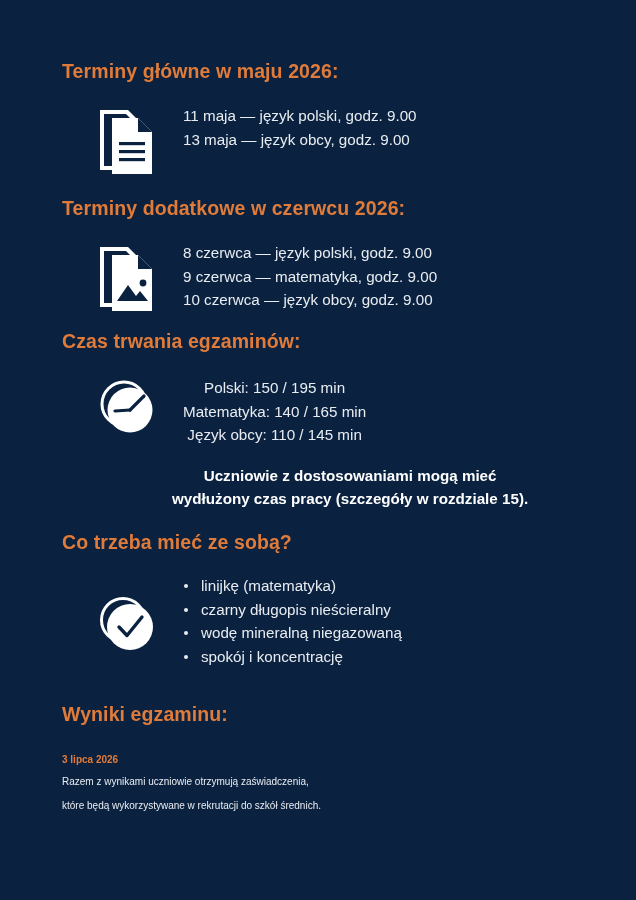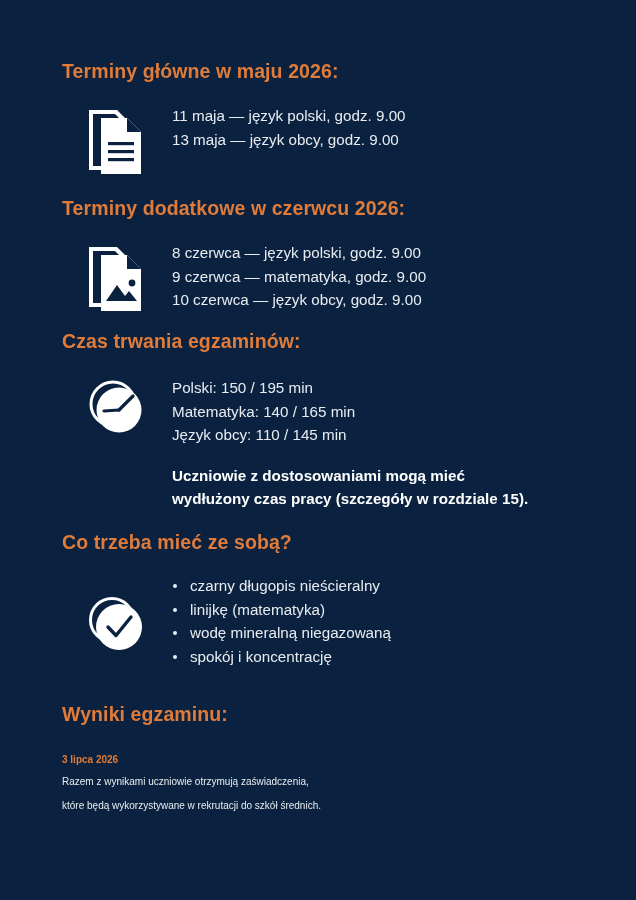--- a/index.html
+++ b/index.html
@@ -34,21 +34,21 @@
     letter-spacing: 0.1px;
     line-height: 1.2;
     position: absolute;
     left: 62px;
     white-space: nowrap;
   }
 
   
   .row {
     position: absolute;
-    left: 62px;
+    left: 73px;
     display: flex;
     align-items: flex-start;
   }
   .icon-cell {
     width: 110px;
     flex: 0 0 110px;
     display: flex;
     justify-content: center;
     align-items: flex-start;
     padding-top: 2px;
@@ -67,21 +67,21 @@
 
   
   .note {
     position: absolute;
     left: 172px;
     font-size: 15.2px;
     line-height: 23px;
     font-weight: bold;
     color: #ffffff;
   }
-  .note div { white-space: nowrap; }
+  .note div { white-space: nowrap; text-align: center; }
 
   
   .bullets {
     list-style: none;
     margin: 0;
     padding: 0;
   }
   .bullets li {
     position: relative;
     padding-left: 18px;
@@ -167,21 +167,21 @@
     </div>
     <div class="text-cell">
       <div class="line">8 czerwca — język polski, godz. 9.00</div>
       <div class="line">9 czerwca — matematyka, godz. 9.00</div>
       <div class="line">10 czerwca — język obcy, godz. 9.00</div>
     </div>
   </div>
 
   <div class="heading" style="top:330px;">Czas trwania egzaminów:</div>
 
-  <div class="row" style="top:376px;">
+  <div class="row" style="top:376px;text-align:center;">
     <div class="icon-cell">
       <svg width="60" height="60" viewBox="0 0 60 60" aria-hidden="true">
 
         <circle cx="26" cy="26" r="22" fill="none" stroke="#ffffff" stroke-width="3"></circle>
 
         <circle cx="32" cy="32" r="22.5" fill="#ffffff"></circle>
 
         <line x1="32" y1="32" x2="46" y2="18" stroke="#0a2240" stroke-width="3.2" stroke-linecap="round"></line>
         <line x1="32" y1="32" x2="17" y2="33" stroke="#0a2240" stroke-width="3.2" stroke-linecap="round"></line>
       </svg>
@@ -206,22 +206,22 @@
 
         <circle cx="26" cy="26" r="21.5" fill="none" stroke="#ffffff" stroke-width="3"></circle>
 
         <circle cx="33" cy="33" r="23" fill="#ffffff"></circle>
 
         <path d="M22 33 L30 41.5 L45 23" fill="none" stroke="#0a2240" stroke-width="3.4" stroke-linecap="round" stroke-linejoin="round"></path>
       </svg>
     </div>
     <div class="text-cell">
       <ul class="bullets">
+        <li>linijkę (matematyka)</li>
         <li>czarny długopis nieścieralny</li>
-        <li>linijkę (matematyka)</li>
         <li>wodę mineralną niegazowaną</li>
         <li>spokój i koncentrację</li>
       </ul>
     </div>
   </div>
 
   <div class="heading" style="top:703px;">Wyniki egzaminu:</div>
 
   <div class="results" style="top:750px;">
     <div class="results-date">3 lipca 2026</div>

